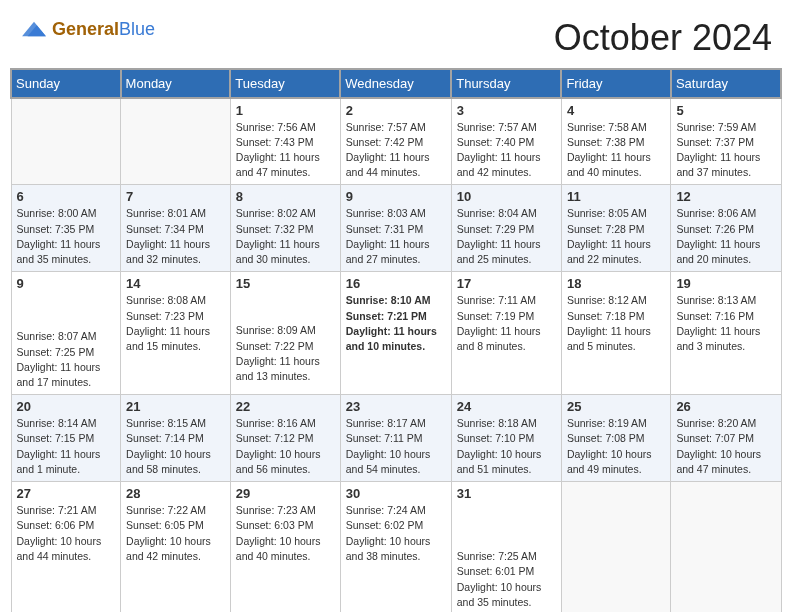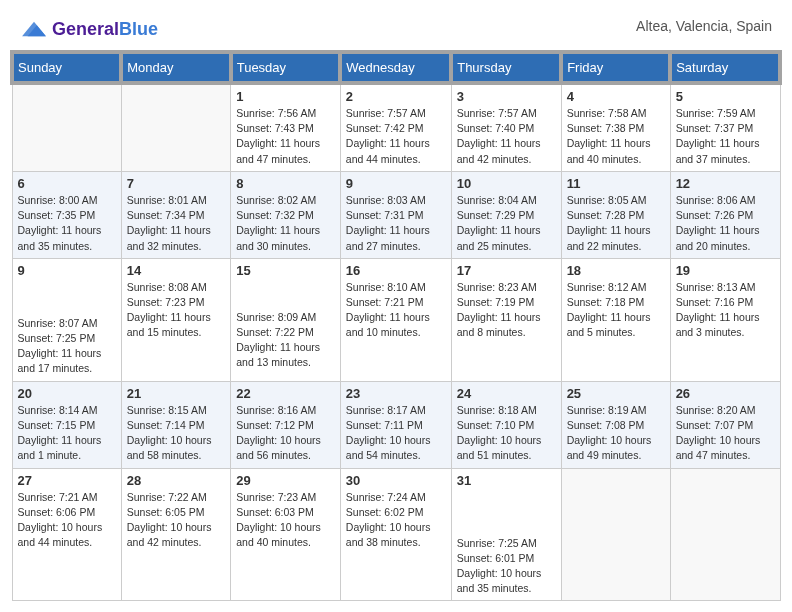--- a/index.html
+++ b/index.html
@@ -42,21 +42,21 @@
       width: 100%;
       border-collapse: collapse;
       margin-top: 6px;
     }
     .calendar th {
       background-color: #2e6db4;
       color: #fff;
       font-size: 13px;
       padding: 6px 4px;
       text-align: left;
-      border: 4px solid #a3a3a3;
+      border: 2px solid #a3a3a3;
       font-weight: normal;
     }
     .calendar td {
       border: 1px solid #ccc;
       vertical-align: top;
       padding: 4px 5px;
       width: 113px;
       min-height: 75px;
       font-size: 10.5px;
       color: #333;
@@ -83,25 +83,25 @@
 </head>
 <body>
 
 <div class="header">
   <div class="logo">
     <svg class="logo-icon" viewBox="0 0 30 24" xmlns="http://www.w3.org/2000/svg">
       <polygon points="2,20 15,4 28,20" fill="#3a7bd5" opacity="0.85"></polygon>
       <polygon points="8,20 18,8 28,20" fill="#3a7bd5"></polygon>
     </svg>
     <div>
-      <span style="font-size:18px;font-weight:bold;color:#4c1d95;">General</span><span style="font-size:18px;font-weight:bold;color:#3a7bd5;">Blue</span>
+      <span style="font-size:18px;font-weight:bold;color:#a16207;">General</span><span style="font-size:18px;font-weight:normal;color:#3a7bd5;">Blue</span>
     </div>
   </div>
   <div class="title-area">
-    <div class="subtitle">Altea, Valencia, Spain</div>
+    <div class="month-title">October 2024</div>
   </div>
 </div>
 
 <table class="calendar">
   <thead>
     <tr>
     <th>Sunday</th>
         <th>Monday</th>
         <th>Tuesday</th>
         <th>Wednesday</th>
@@ -203,27 +203,27 @@
 Daylight: 11 hours and 15 minutes.</div>
         </td>
         <td>
           <span class="day-num">15</span>
           <div class="day-info" style="white-space: pre-line; margin-top: 32px;">Sunrise: 8:09 AM
 Sunset: 7:22 PM
 Daylight: 11 hours and 13 minutes.</div>
         </td>
         <td>
           <span class="day-num">16</span>
-          <div class="day-info" style="white-space: pre-line;">Sunrise: 8:10 AM
+          <div class="day-info" style="white-space: pre-line; font-weight: bold;">Sunrise: 8:10 AM
 Sunset: 7:21 PM
 Daylight: 11 hours and 10 minutes.</div>
         </td>
         <td>
           <span class="day-num">17</span>
-          <div class="day-info" style="white-space: pre-line;">Sunrise: 8:23 AM
+          <div class="day-info" style="white-space: pre-line;">Sunrise: 7:11 AM
 Sunset: 7:19 PM
 Daylight: 11 hours and 8 minutes.</div>
         </td>
         <td>
           <span class="day-num">18</span>
           <div class="day-info" style="white-space: pre-line;">Sunrise: 8:12 AM
 Sunset: 7:18 PM
 Daylight: 11 hours and 5 minutes.</div>
         </td>
         <td>

